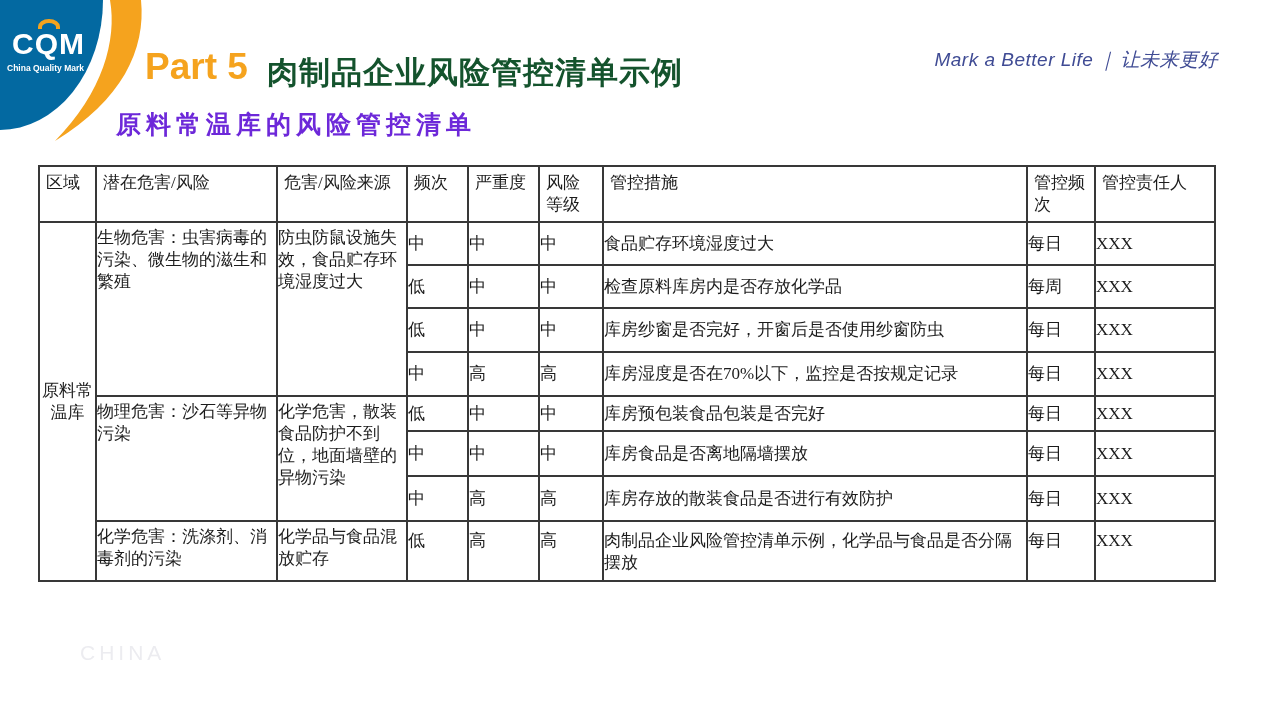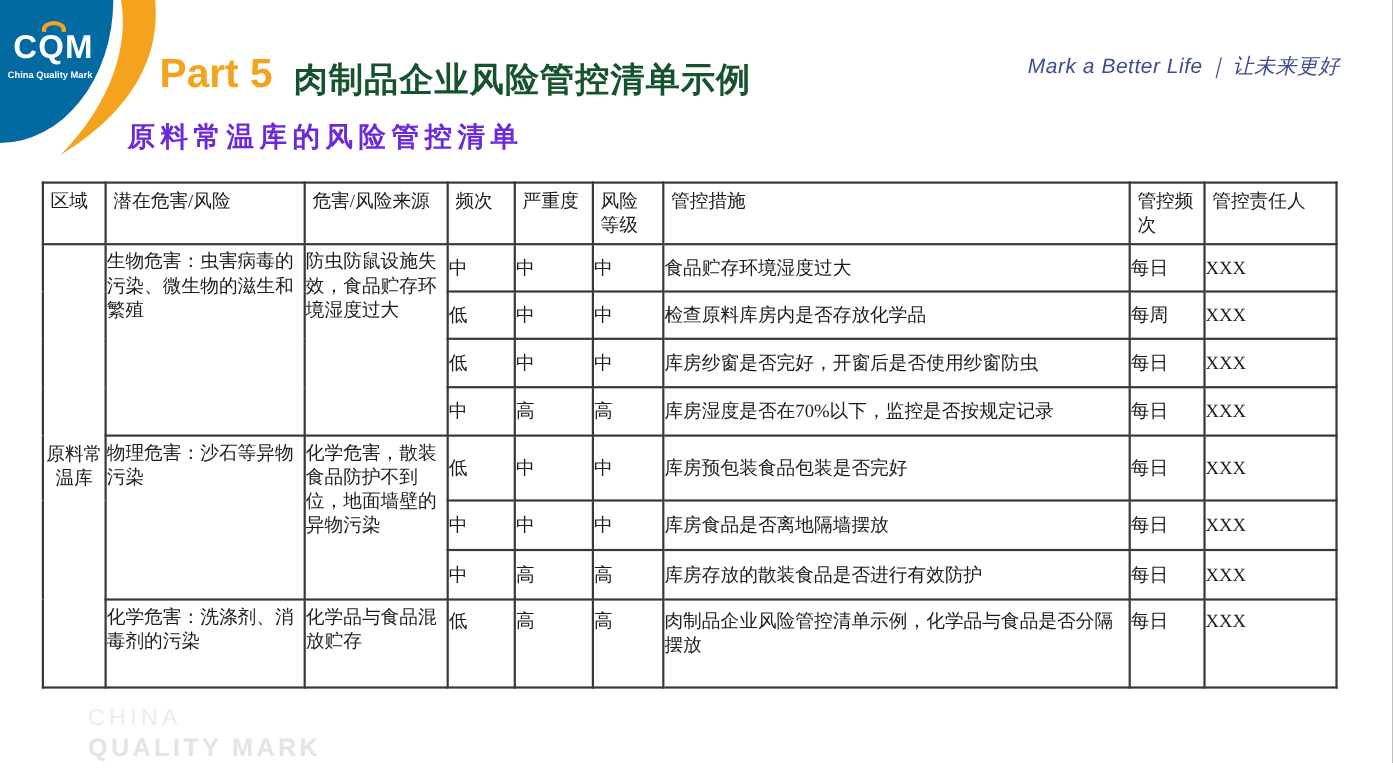--- a/index.html
+++ b/index.html
@@ -161,21 +161,21 @@
     </tr>
     <tr style="height:44px">
       <td class="c-small">中</td>
       <td class="c-small">高</td>
       <td class="c-small">高</td>
       <td class="c-measure">库房湿度是否在70%以下，监控是否按规定记录</td>
       <td class="c-small">每日</td>
       <td class="c-small">XXX</td>
     </tr>
 
-    <tr style="height:59px">
+    <tr style="height:35px">
       <td class="c-span" rowspan="3">物理危害：沙石等异物污染</td>
       <td class="c-span" rowspan="3">化学危害，散装食品防护不到位，地面墙壁的异物污染</td>
       <td class="c-small">低</td>
       <td class="c-small">中</td>
       <td class="c-small">中</td>
       <td class="c-measure">库房预包装食品包装是否完好</td>
       <td class="c-small">每日</td>
       <td class="c-small">XXX</td>
     </tr>
     <tr style="height:45px">
@@ -188,31 +188,30 @@
     </tr>
     <tr style="height:45px">
       <td class="c-small">中</td>
       <td class="c-small">高</td>
       <td class="c-small">高</td>
       <td class="c-measure">库房存放的散装食品是否进行有效防护</td>
       <td class="c-small">每日</td>
       <td class="c-small">XXX</td>
     </tr>
 
-    <tr style="height:80px">
+    <tr style="height:60px">
       <td class="c-span">化学危害：洗涤剂、消毒剂的污染</td>
       <td class="c-span">化学品与食品混放贮存</td>
       <td class="c-small" style="vertical-align:top;padding-top:8px">低</td>
       <td class="c-small" style="vertical-align:top;padding-top:8px">高</td>
       <td class="c-small" style="vertical-align:top;padding-top:8px">高</td>
       <td class="c-measure" style="vertical-align:top;padding-top:8px">肉制品企业风险管控清单示例，化学品与食品是否分隔摆放</td>
       <td class="c-small" style="vertical-align:top;padding-top:8px">每日</td>
       <td class="c-small" style="vertical-align:top;padding-top:8px">XXX</td>
     </tr>
   </tbody>
     </table>
 
   <div class="watermark">
     <div class="wm-line1">CHINA</div>
-    <div class="wm-line2">QUALITY MARK</div>
   </div>
 
 </div>
 
 </body></html>

